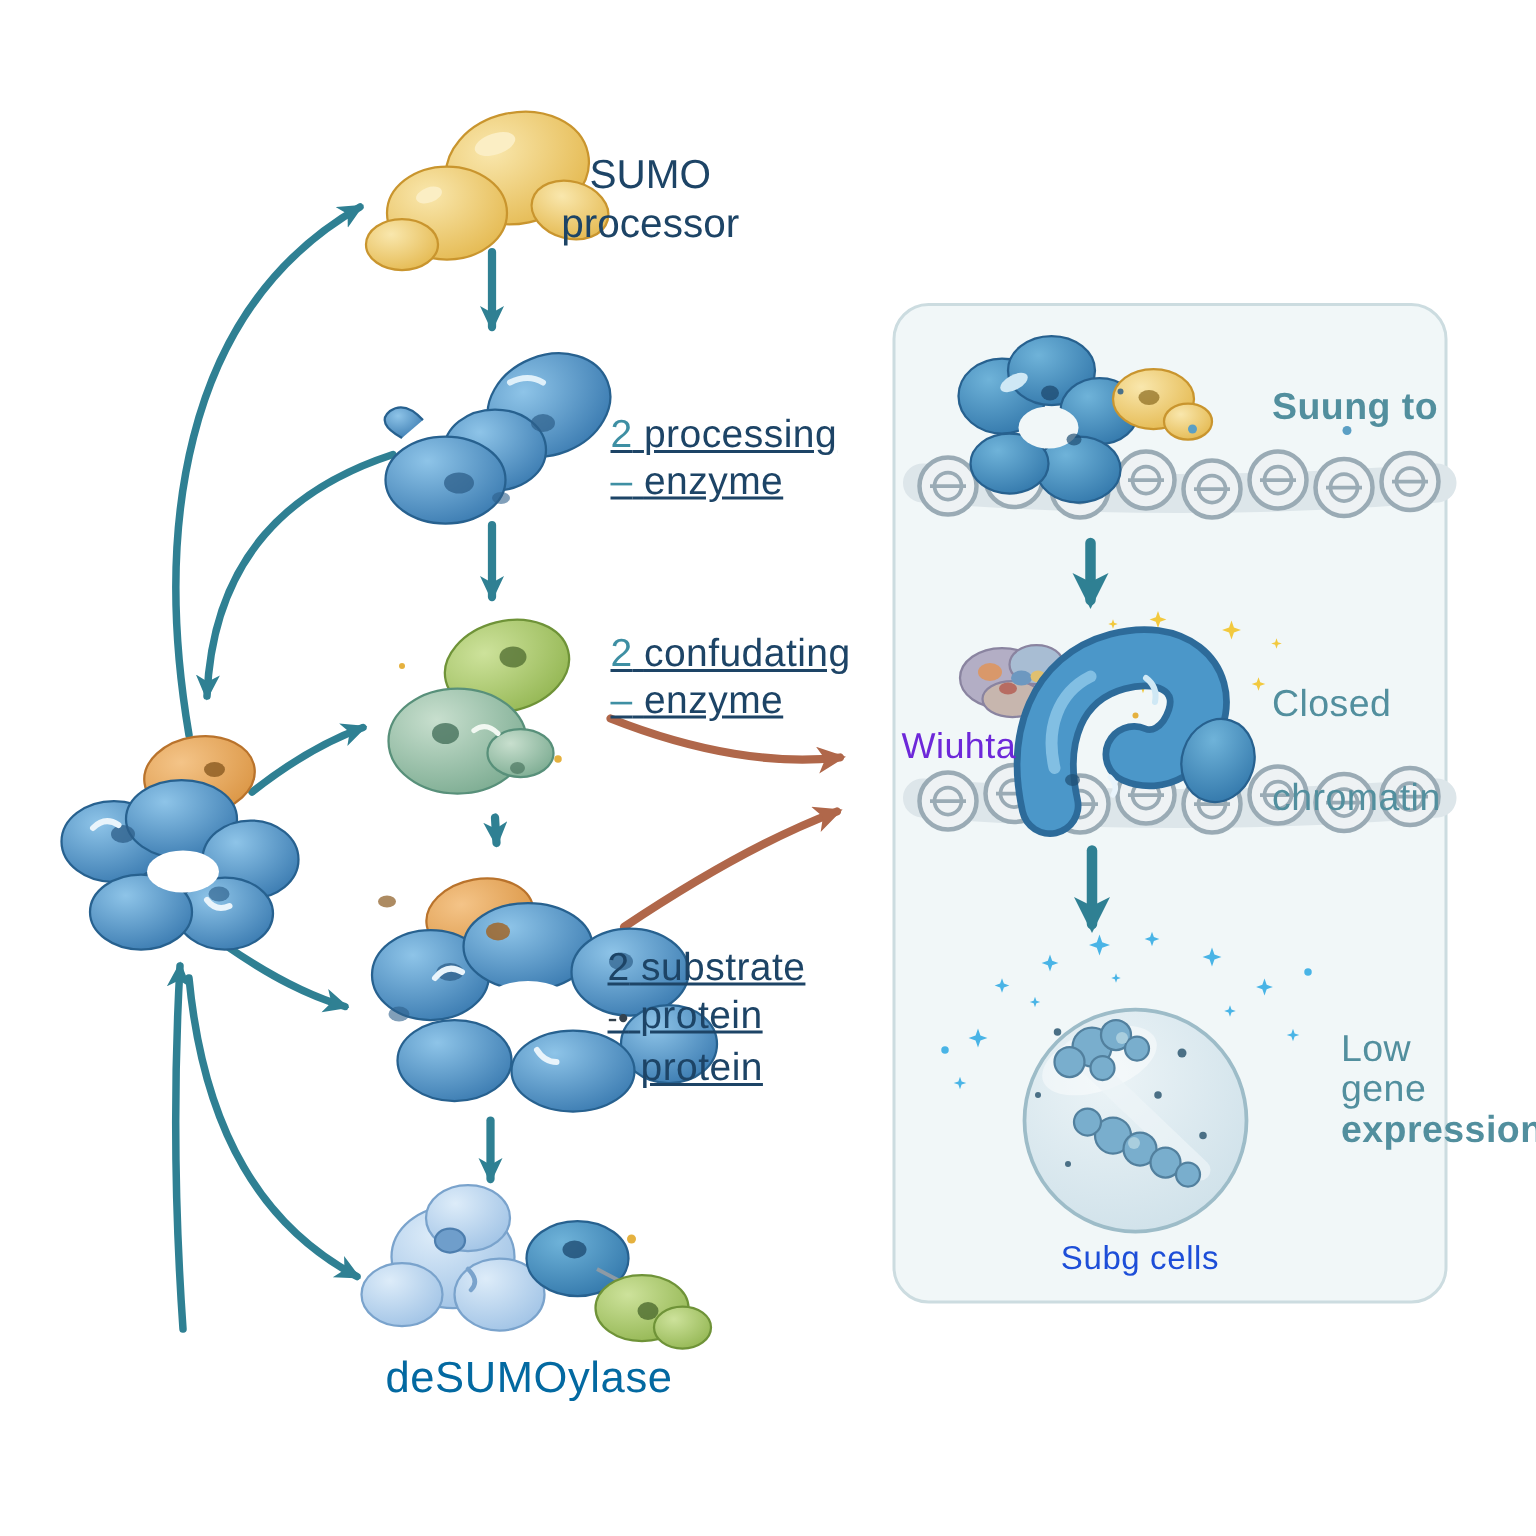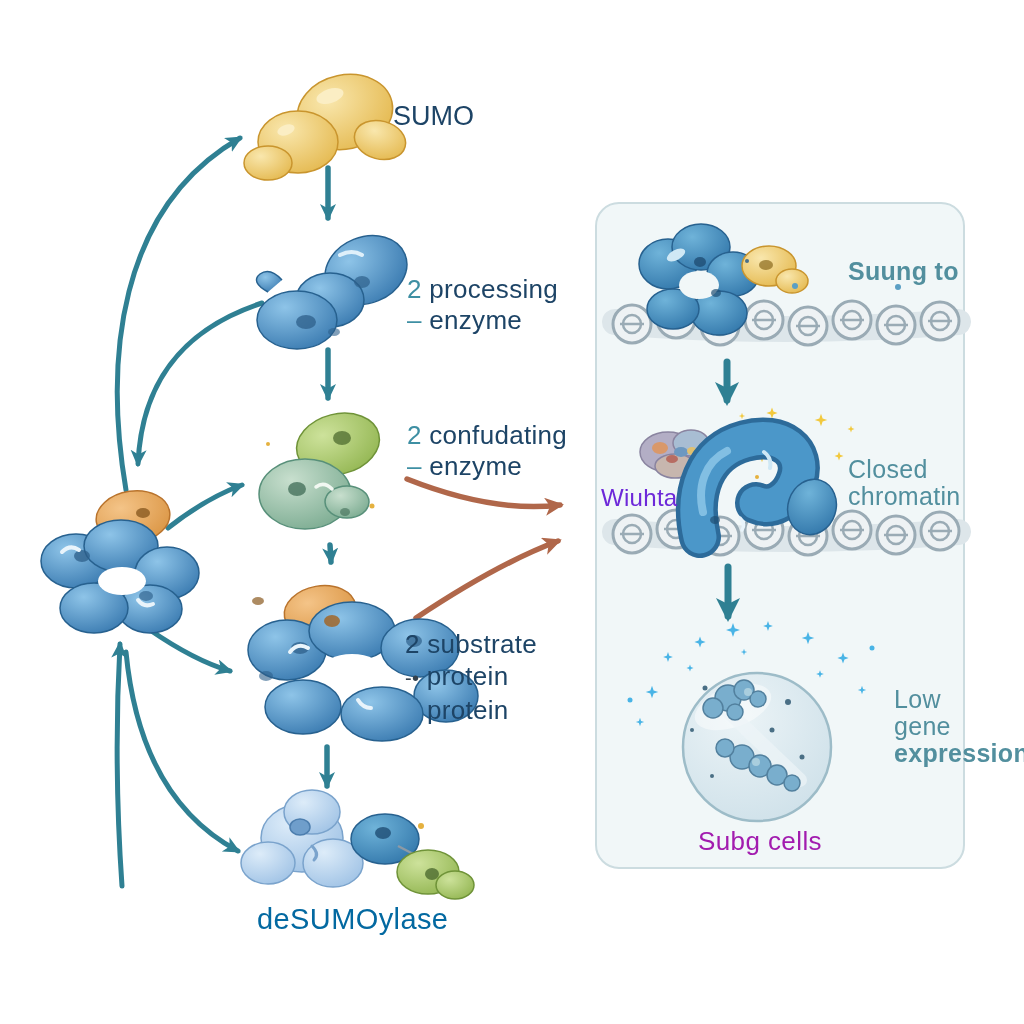--- a/index.html
+++ b/index.html
@@ -1,26 +1,26 @@
 <!DOCTYPE html>
 <html><head>
 <meta charset="utf-8">
 <style>
   html,body{margin:0;padding:0;background:#ffffff;}
   .stage{position:relative;width:1024px;height:1024px;background:#ffffff;overflow:hidden;
          font-family:"Liberation Sans", sans-serif;}
   .panel{position:absolute;left:595px;top:202px;width:370px;height:667px;
          background:#f1f7f8;border:2px solid #ccdce0;border-radius:24px;box-sizing:border-box;}
   svg.canvas{position:absolute;left:0;top:0;width:1024px;height:1024px;pointer-events:none;}
-  .lbl{position:absolute;color:#1d4466;font-size:26px;line-height:31px;letter-spacing:0.3px;}
+  .lbl{position:absolute;color:#1d4466;font-size:26px;line-height:31px;letter-spacing:0.3px;text-decoration:underline;}
   .lbl .num{color:#3e8fa3;}
   .lbl .dash{color:#3e8fa3;}
   .lbl .marker{color:#35424d;font-size:20px;}
   .teal-lbl{position:absolute;color:#528f9e;font-size:24px;line-height:27px;letter-spacing:0.3px;}
-  .caption{position:absolute;color:#a21caf;font-size:26px;letter-spacing:0.4px;}
+  .caption{position:absolute;color:#1d4ed8;font-size:22px;letter-spacing:0.4px;}
   .desumo{position:absolute;color:#0369a1;font-size:29px;letter-spacing:0.4px;}
   .sumo-lbl{position:absolute;color:#1d4466;font-size:27px;line-height:33px;text-align:center;}
 </style>
 </head>
 <body>
 
 <div class="stage">
 
   <div class="panel"></div>
 
@@ -298,20 +298,21 @@
         <circle cx="802" cy="757" r="2.5"></circle>
           <circle cx="712" cy="776" r="2"></circle>
         <circle cx="772" cy="730" r="2.5"></circle>
           <circle cx="692" cy="730" r="2"></circle>
       </g>
     </g>
   </svg>
 
   <div class="sumo-lbl" style="left:346px;top:100px;width:175px;">
     <span style="display:block;">SUMO</span>
+    <span style="display:block;">processor</span>
   </div>
 
   <div class="lbl" style="left:407px;top:274px;">
     <span class="num">2</span>
     <span>processing</span><br>
     <span class="dash">–</span>
     <span>enzyme</span>
   </div>
 
   <div class="lbl" style="left:407px;top:420px;">
@@ -330,21 +331,21 @@
   </div>
 
   <div class="desumo" style="left:257px;top:903px;width:180px;text-align:center;">deSUMOylase</div>
 
   <div class="teal-lbl" style="left:848px;top:258px;font-size:25px;font-weight:bold;">Suung to</div>
 
   <div class="teal-lbl" style="left:601px;top:484px;color:#6d28d9;">Wiuhta</div>
 
   <div class="teal-lbl" style="left:848px;top:456px;font-size:25px;">
     <span style="display:block;">Closed</span>
-    <span style="display:block;">chromatin</span>
+    <span style="display:block;margin-top:36px;">chromatin</span>
   </div>
 
   <div class="teal-lbl" style="left:850px;top:686px;font-size:25px;margin-left:44px;">
     <span style="display:block;">Low</span>
     <span style="display:block;">gene</span>
     <span style="display:block;font-weight:bold;">expression</span>
   </div>
 
   <div class="caption" style="left:665px;top:826px;width:190px;text-align:center;">Subg cells</div>
 

